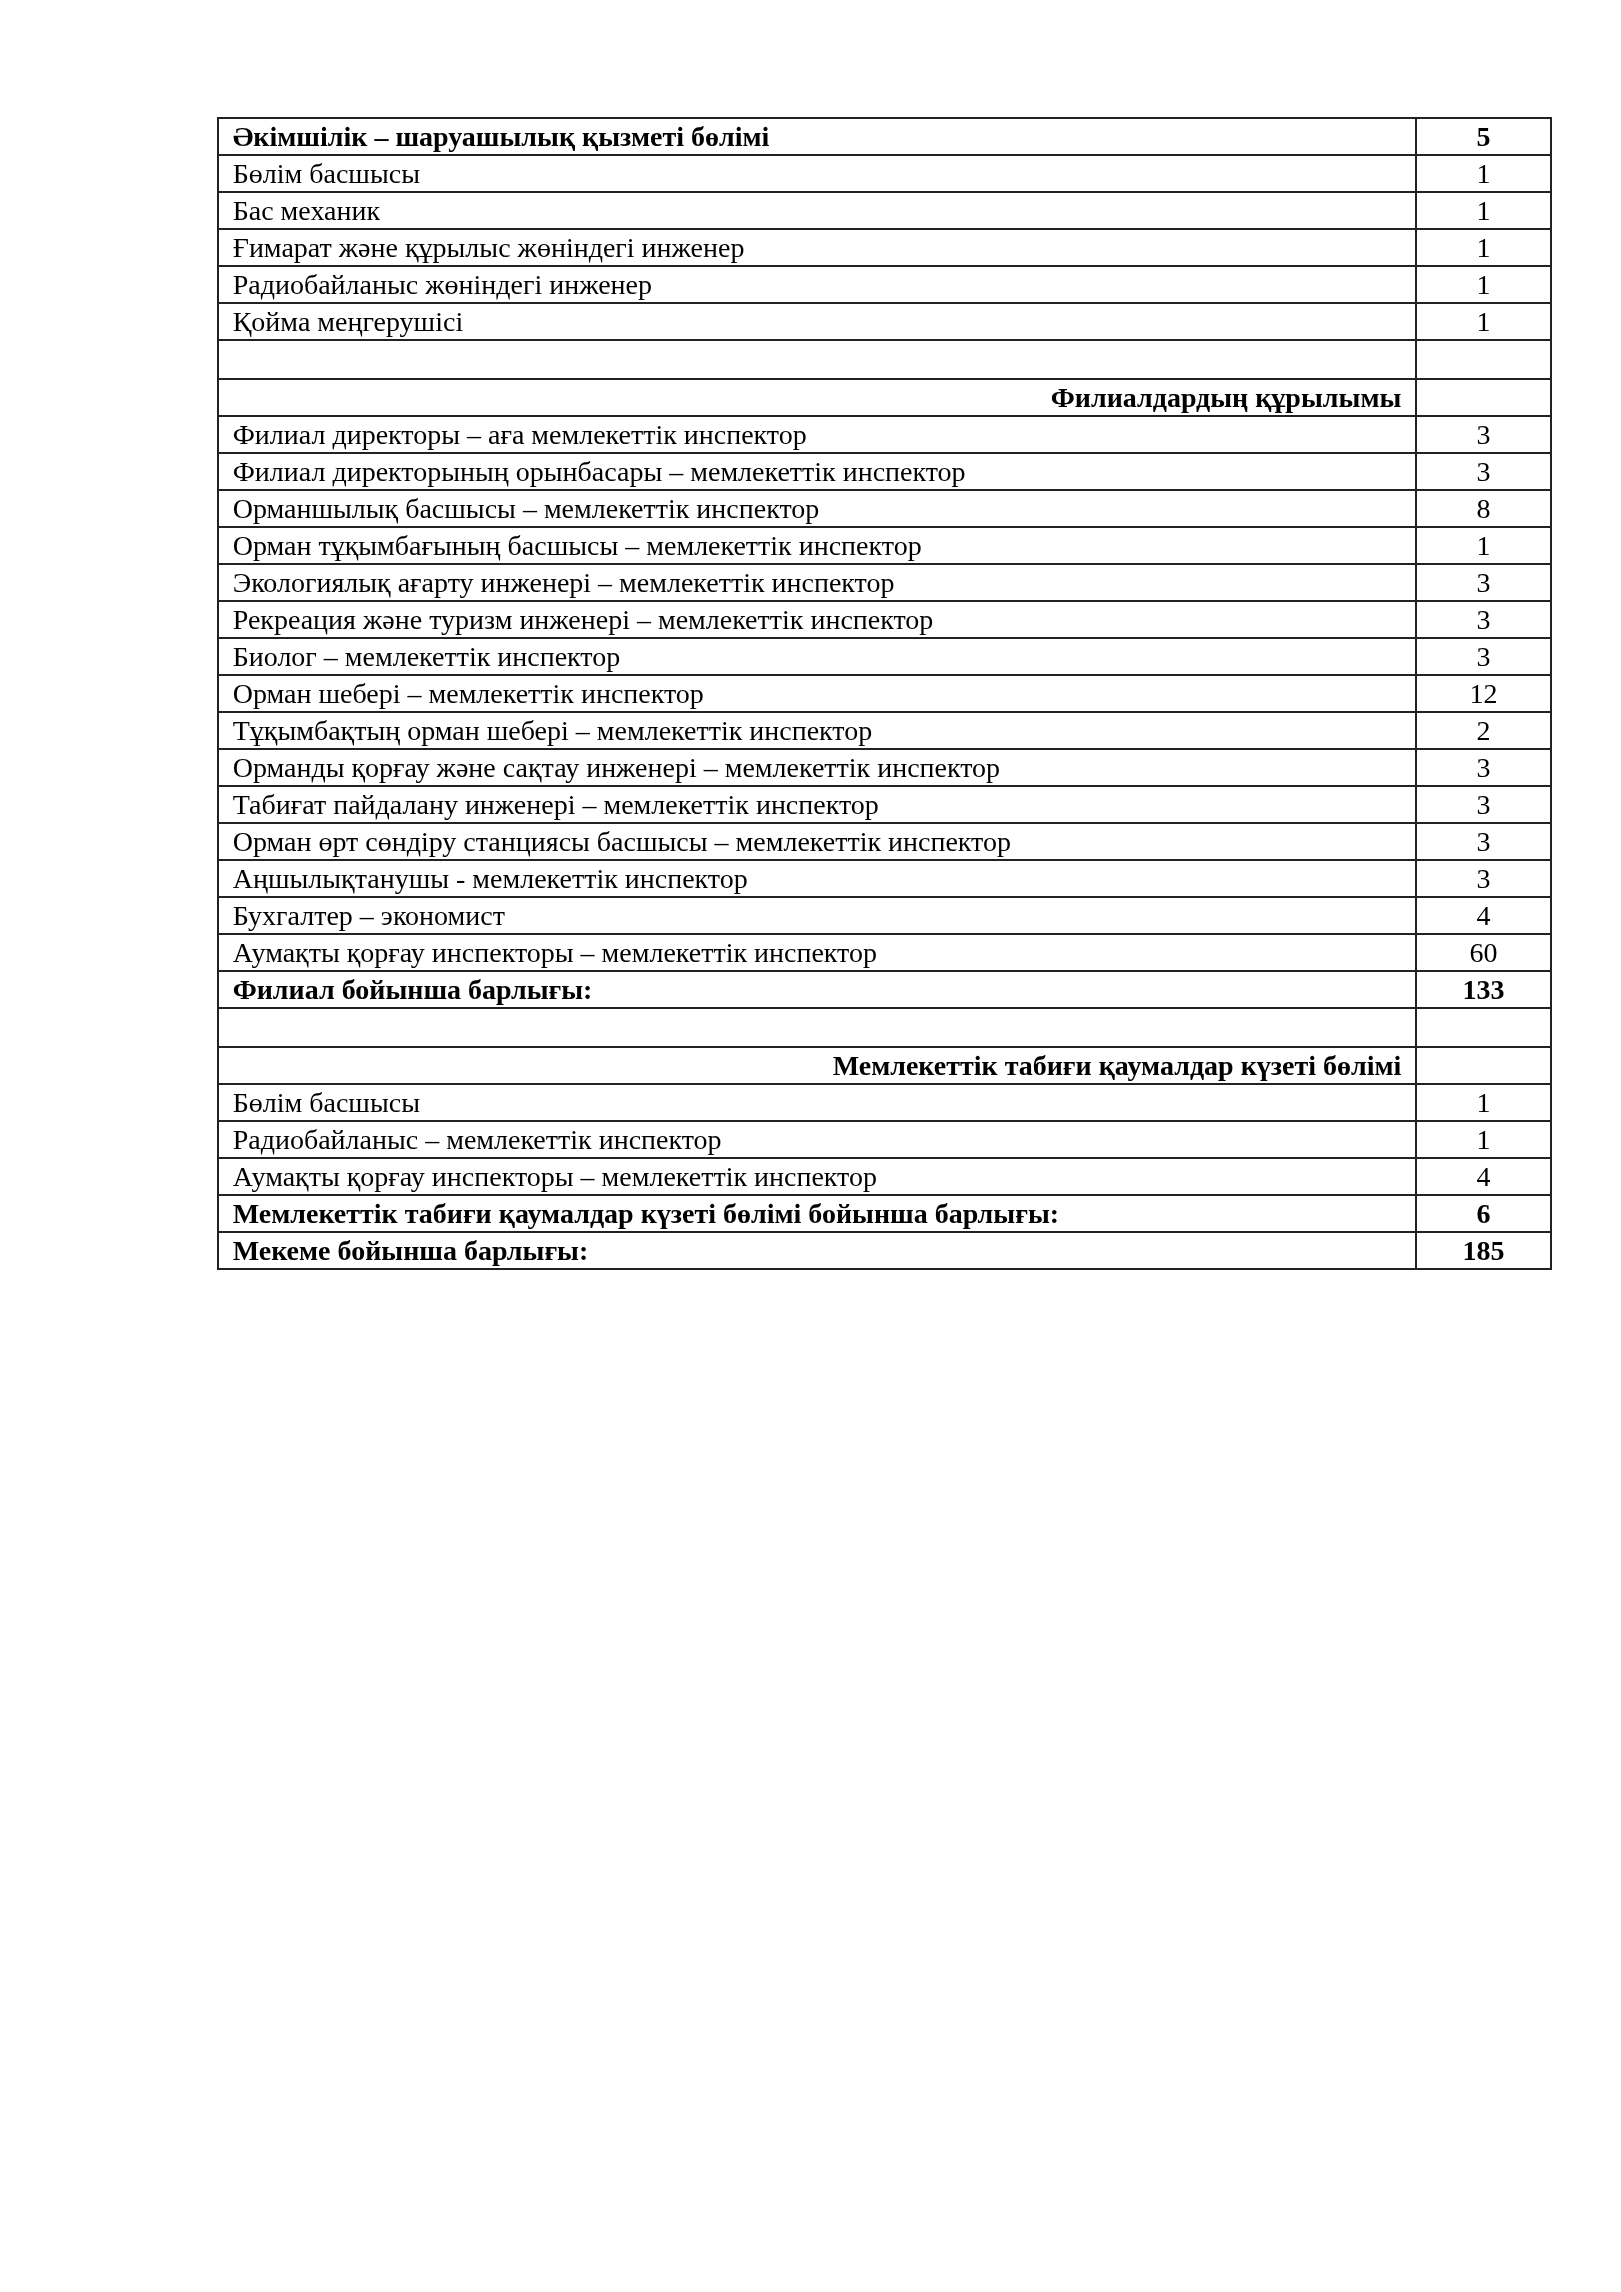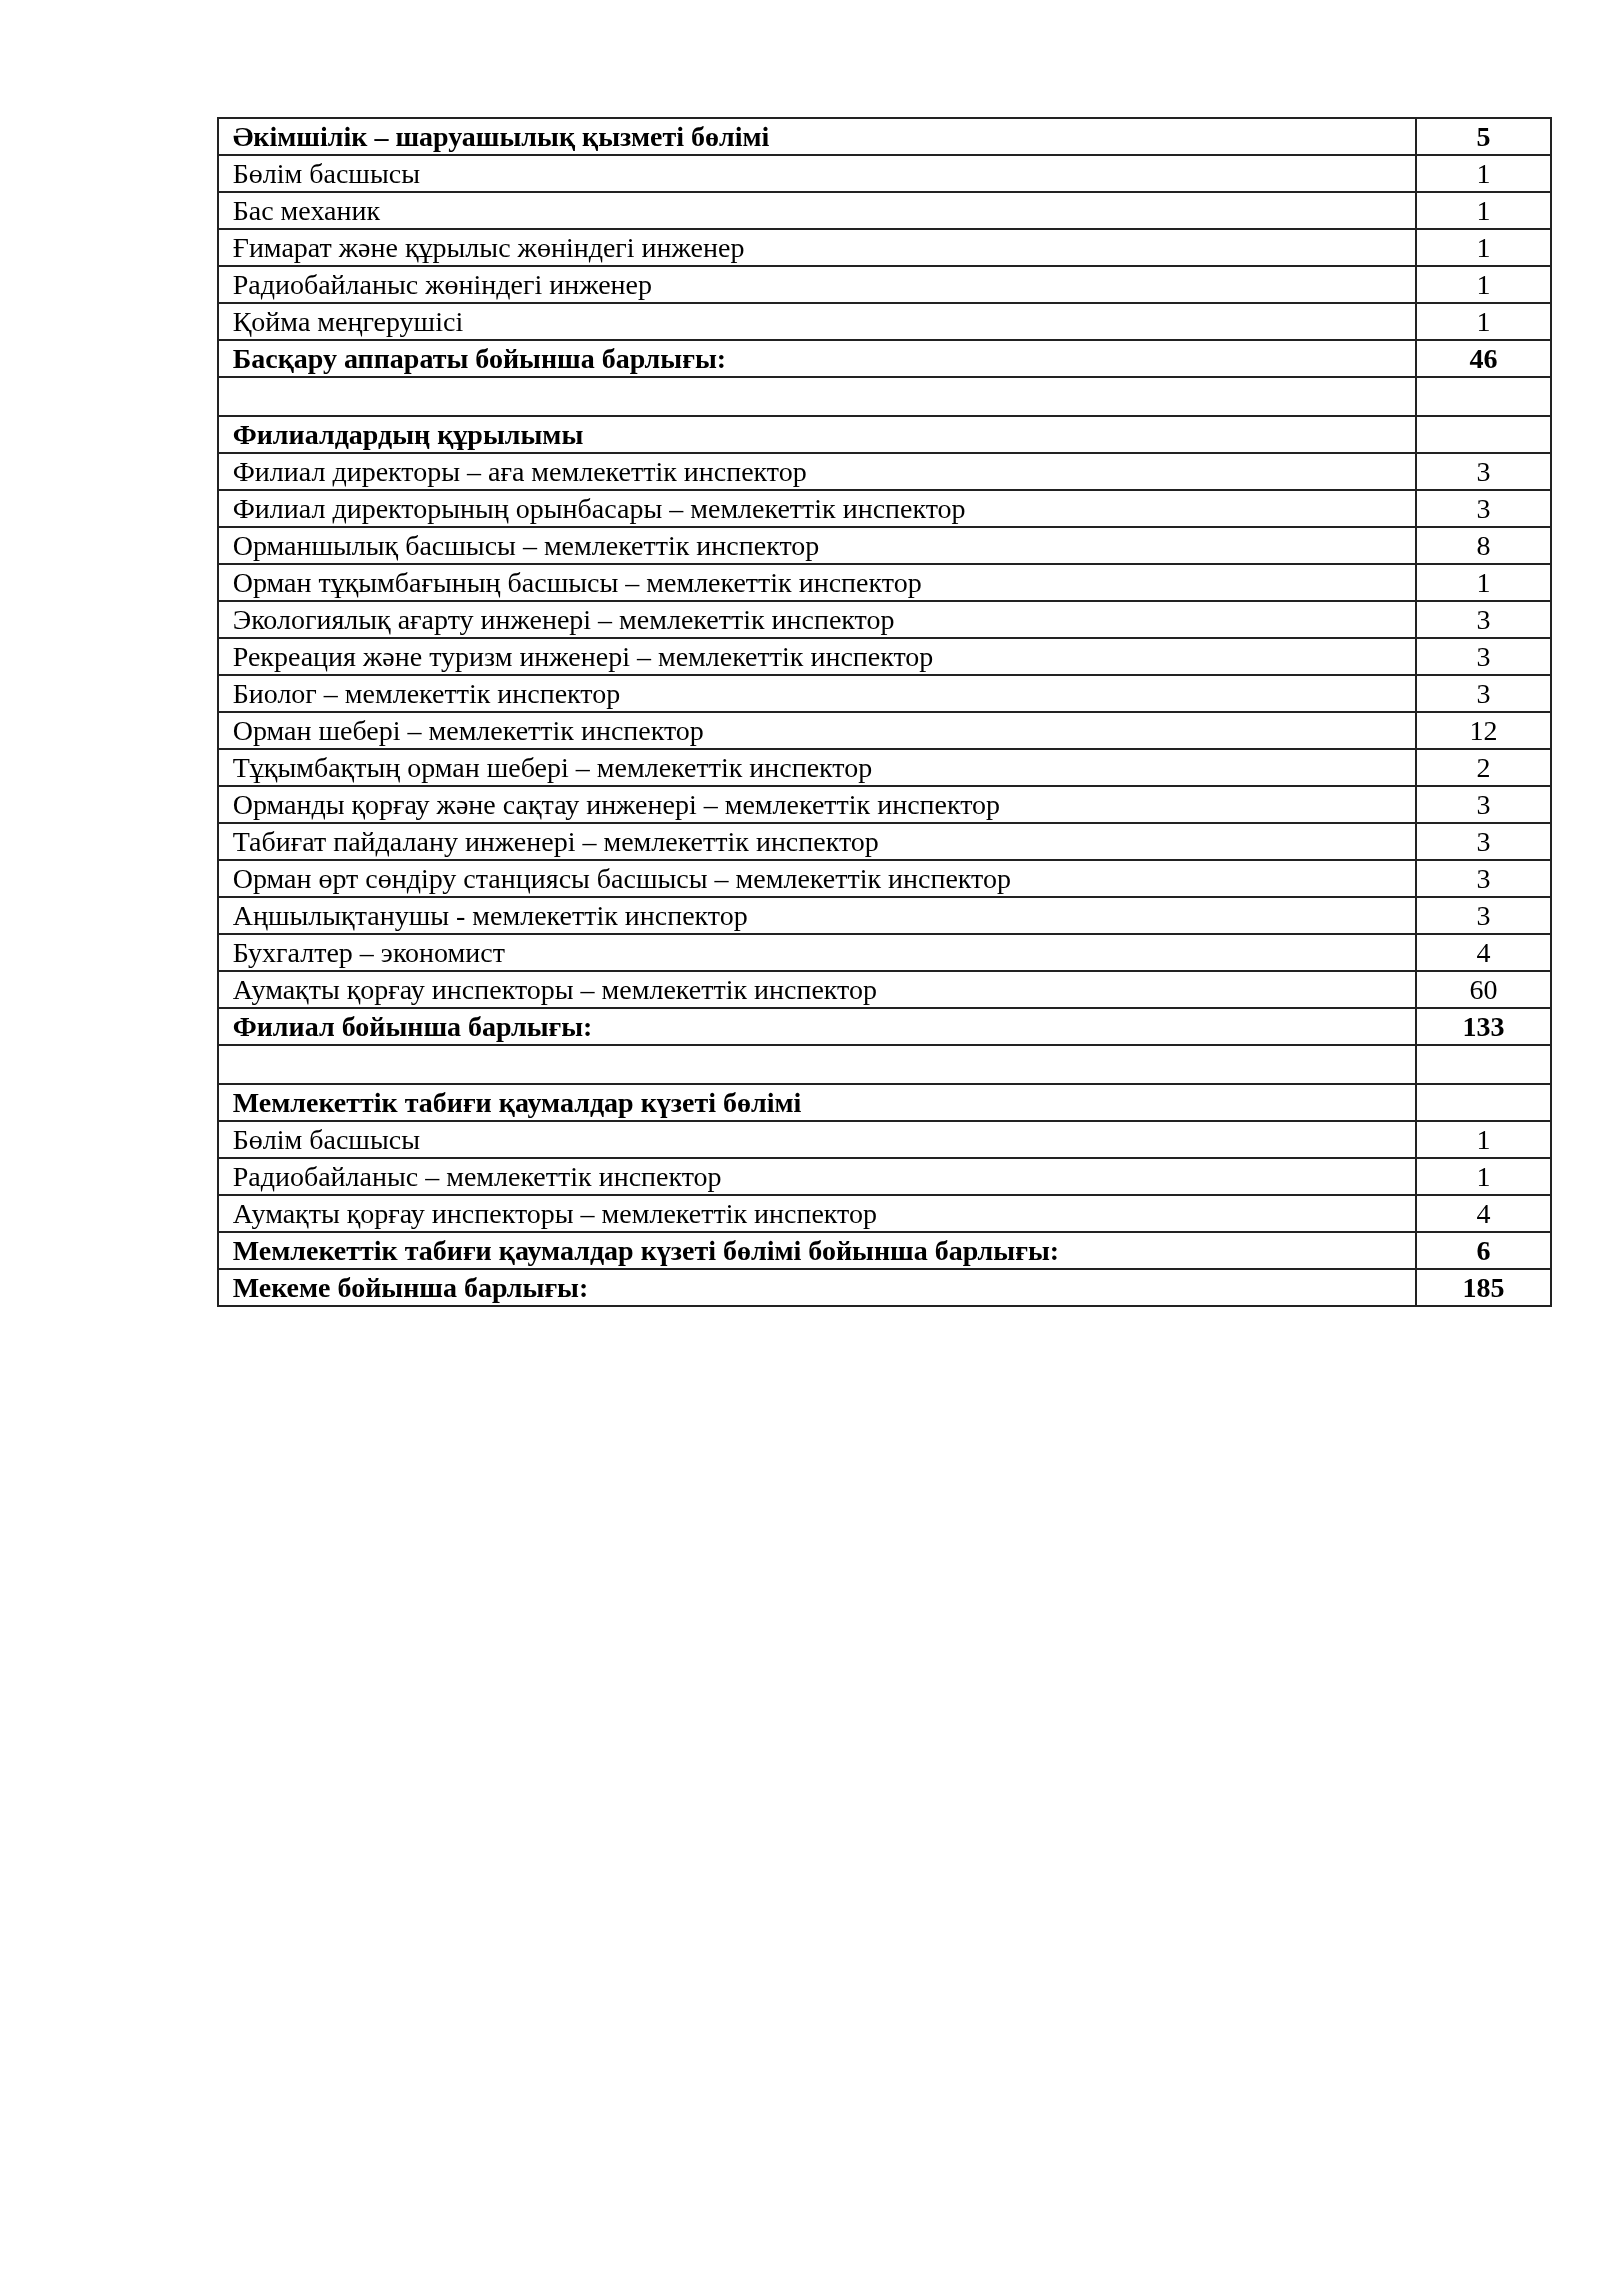--- a/index.html
+++ b/index.html
@@ -22,21 +22,21 @@
       padding: 0 13.7px;
       line-height: 35px;
       white-space: nowrap;
       overflow: hidden;
       box-sizing: border-box;
     }
     table.staff col.c-name { width: 1198px; }
     table.staff col.c-num { width: 135px; }
     td.num { text-align: center; padding: 0; }
     tr.bold td { font-weight: bold; }
-    tr.section td.name { text-align: left; font-weight: bold; margin-left: 44px; }
+    tr.section td.name { text-align: right; font-weight: bold; margin-left: 44px; }
     tr.blank td { height: 39px; }
   </style>
 </head>
 <body>
 
 <div class="page">
   <table class="staff">
     <colgroup>
       <col class="c-name">
       <col class="c-num">
@@ -58,24 +58,20 @@
           <td class="name">Ғимарат және құрылыс жөніндегі инженер</td>
           <td class="num">1</td>
         </tr>
         <tr class="item">
           <td class="name">Радиобайланыс жөніндегі инженер</td>
           <td class="num">1</td>
         </tr>
         <tr class="item">
           <td class="name">Қойма меңгерушісі</td>
           <td class="num">1</td>
-        </tr>
-        <tr class="bold">
-          <td class="name">Басқару аппараты бойынша барлығы:</td>
-          <td class="num">46</td>
         </tr>
         <tr class="blank">
           <td class="name"></td>
           <td class="num"></td>
         </tr>
         <tr class="section">
           <td class="name">Филиалдардың құрылымы</td>
           <td class="num"></td>
         </tr>
         <tr class="item">

